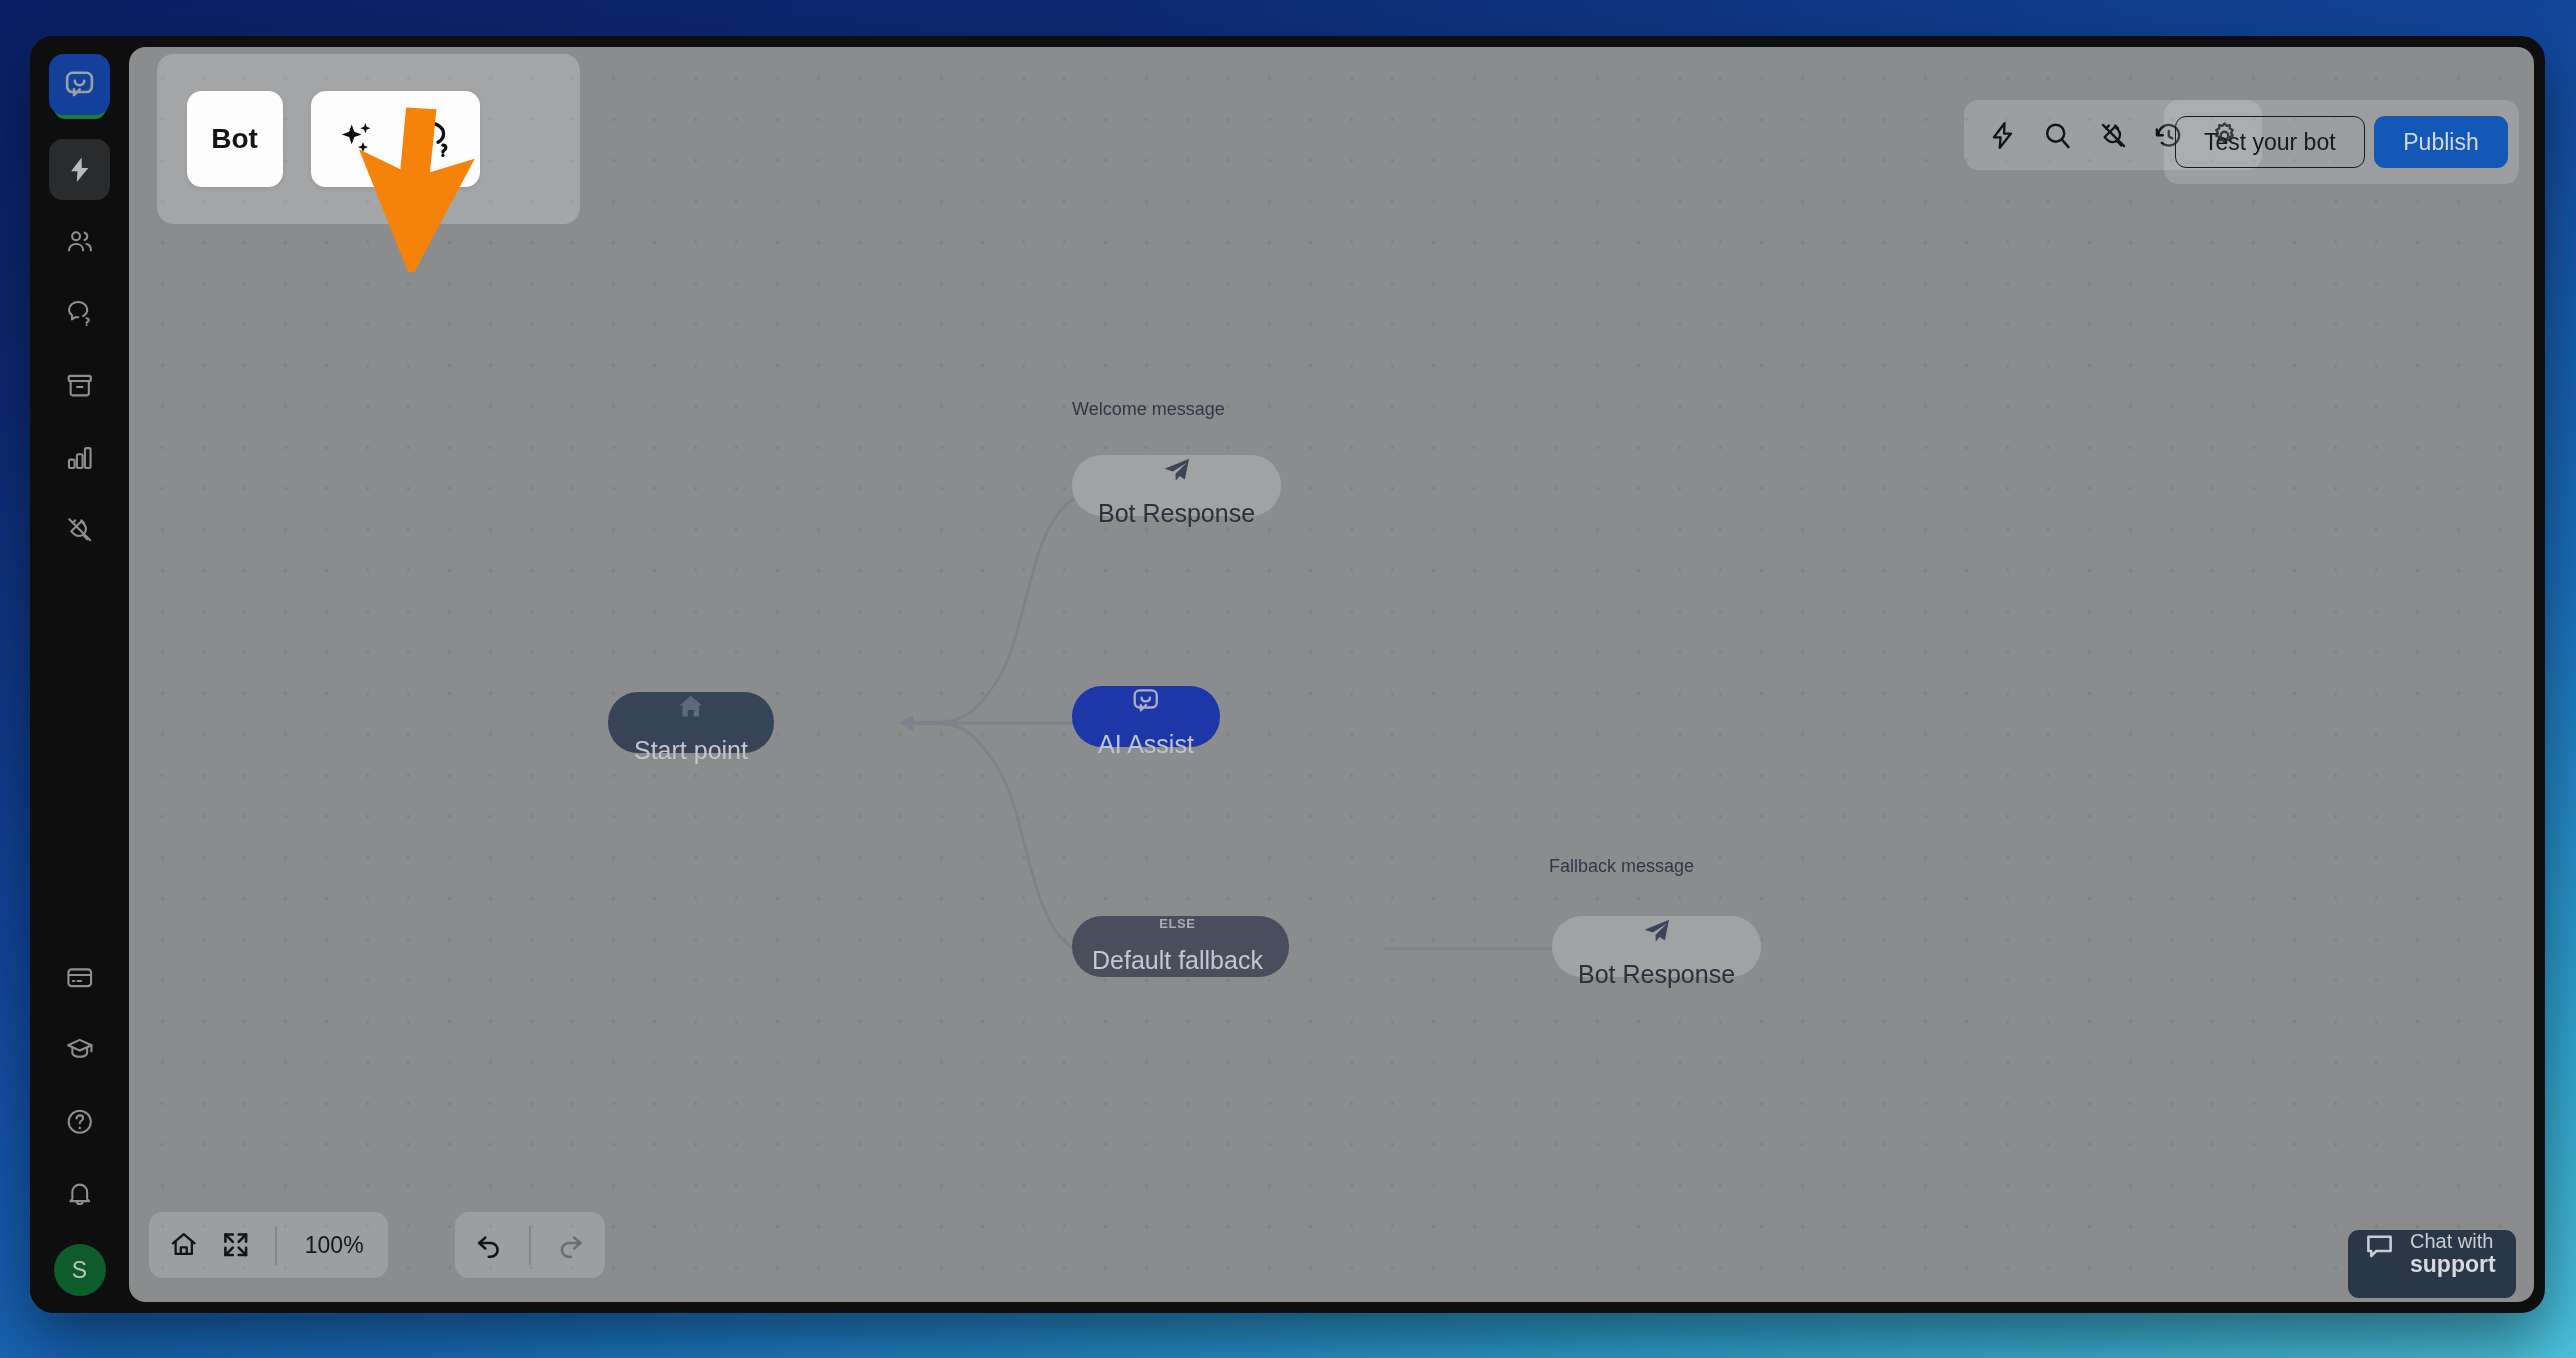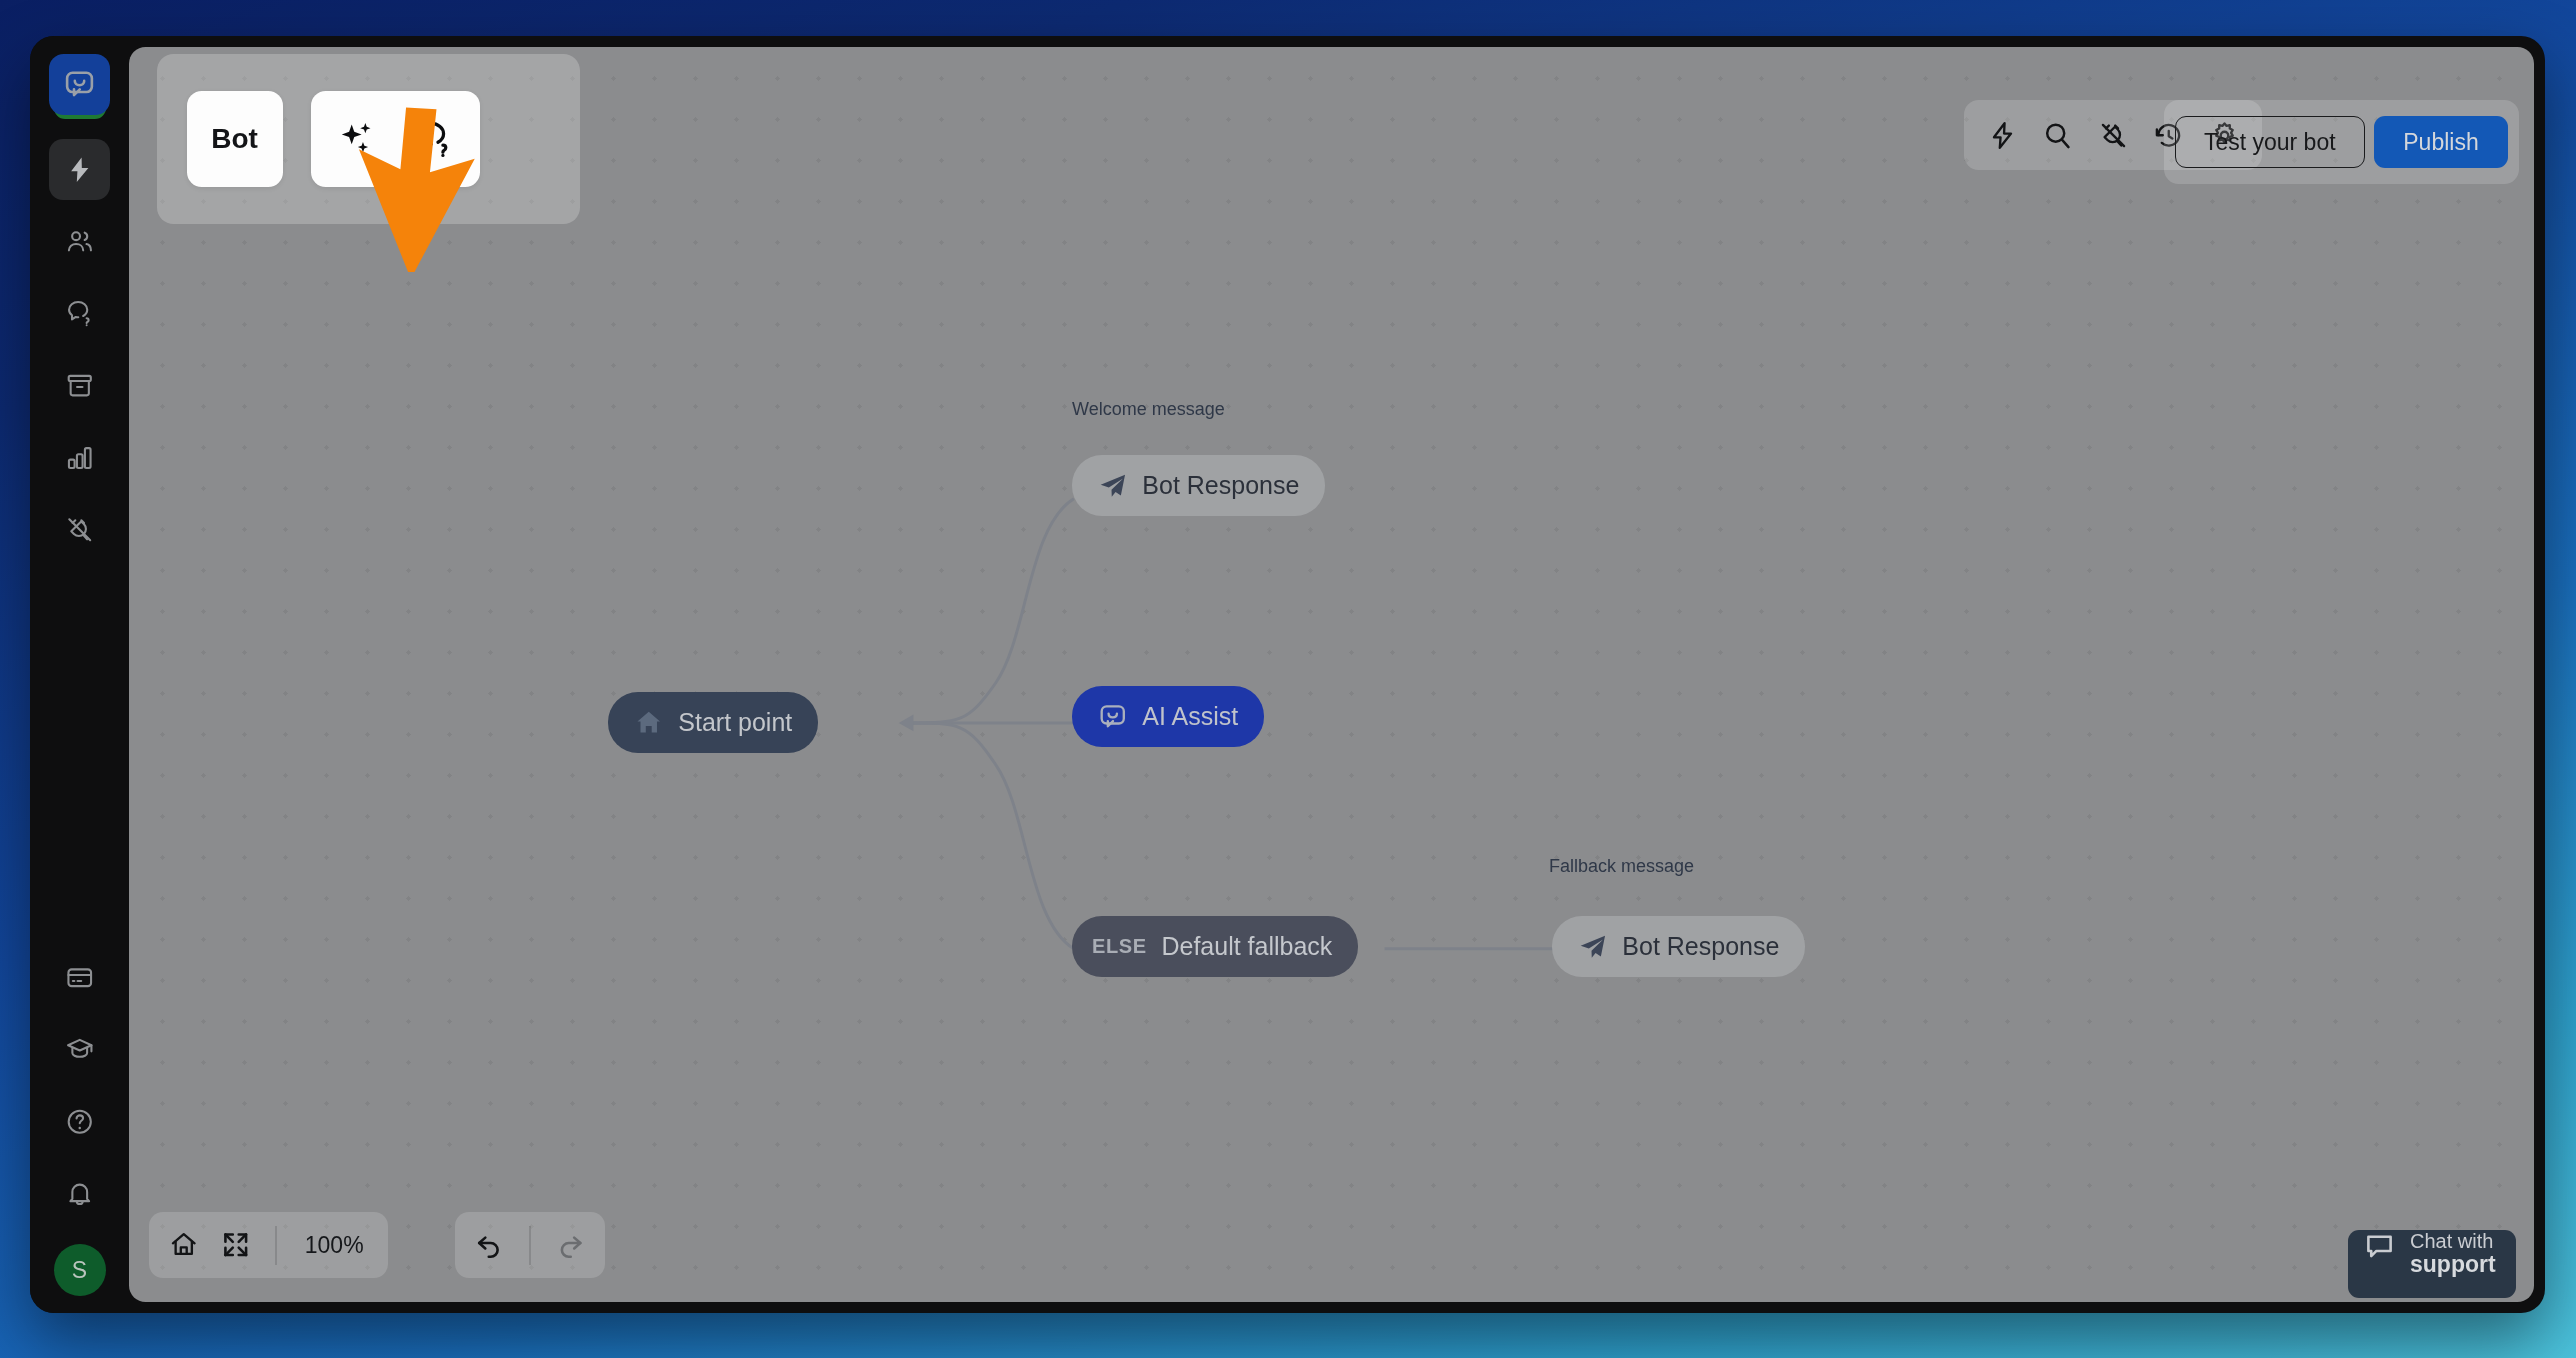--- a/index.html
+++ b/index.html
@@ -115,26 +115,27 @@
 
   
   .node {
     position: absolute;
     height: 61px; border-radius: 30px;
     display: flex; align-items: center;
     padding: 0 26px; gap: 14.8px;
     cursor: pointer;
     font-size: 25px;
     white-space: nowrap;
+    flex-direction: column;
   }
   .node-start { background: #374357; color: #c3c6cb; }
   .node-aiassist { background: #1e37a8; color: #c0c3cb; }
   .node-response { background: #a0a2a4; color: #2b303a; }
   .node-fallback { background: #4a4e5c; color: #c5c8cd; padding-left: 20px; }
-  .else-tag { font-size: 20px; letter-spacing: 0.6px; color: #a9adb5; font-weight: 600; }
+  .else-tag { font-size: 13px; letter-spacing: 0.6px; color: #a9adb5; font-weight: 600; }
   .node-label {
     position: absolute;
     font-size: 18px; color: #2f3848;
     white-space: nowrap;
   }
   .edge { position: absolute; left: 0; top: 0; width: 100%; height: 100%; pointer-events: none; }
 
   
   #zoom-controls {
     position: absolute; left: 20px; bottom: 24px;

